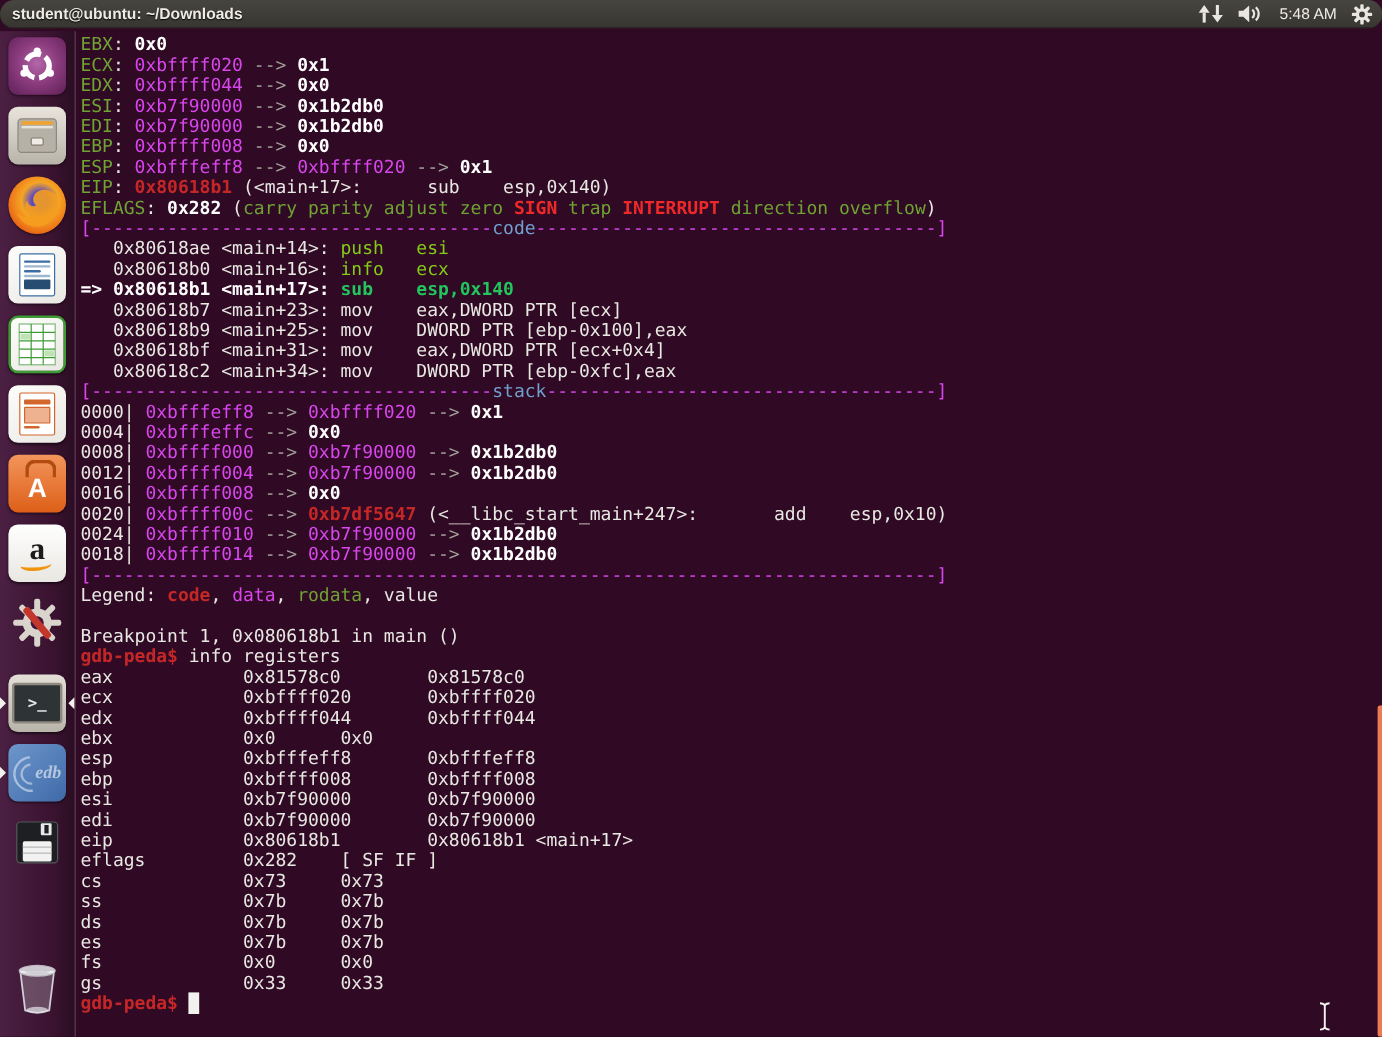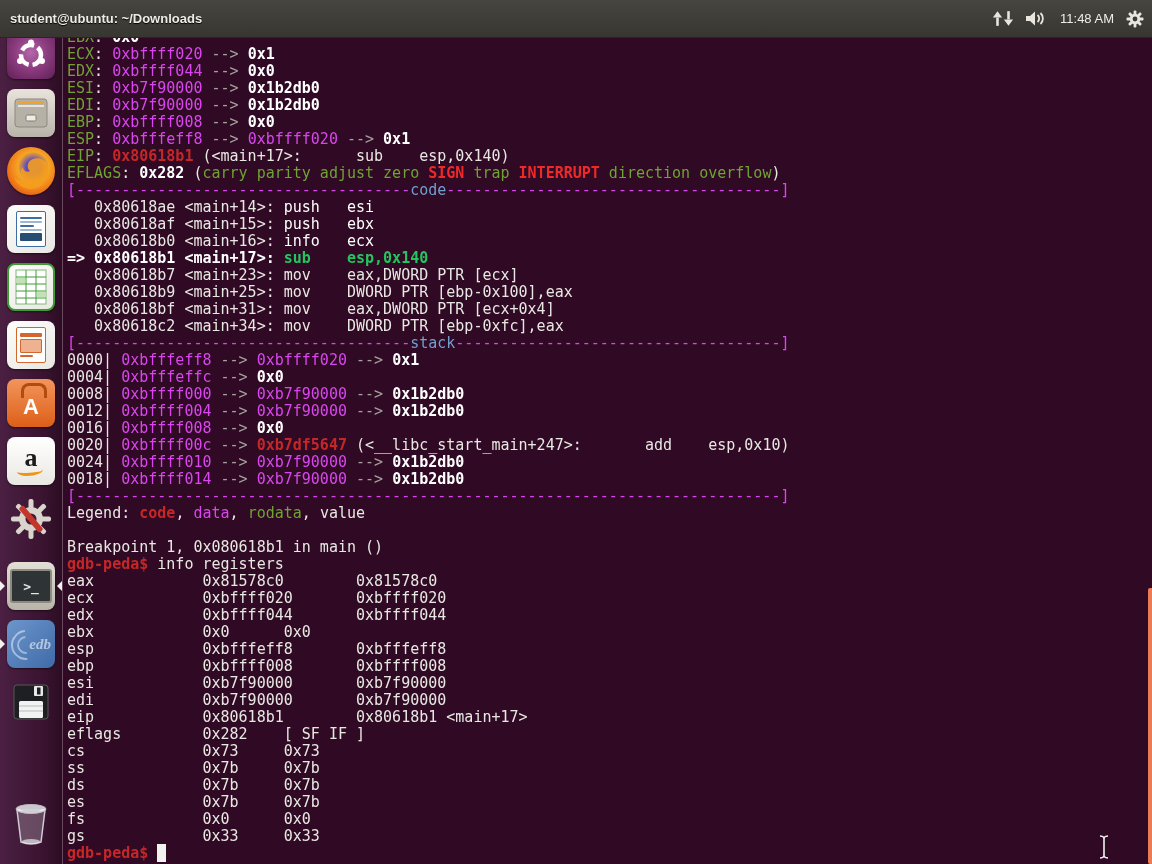--- a/index.html
+++ b/index.html
@@ -1,23 +1,23 @@
 <!DOCTYPE html>
 <html><head>
 <meta charset="utf-8">
 <style>
   html,body{margin:0;padding:0;}
   body{width:1152px;height:864px;overflow:hidden;position:relative;
        background:#300a24;font-family:"Liberation Sans",sans-serif;}
 
   
-  .topbar{position:absolute;left:0;top:0;width:1152px;height:38px;
+  .topbar{position:absolute;left:0;top:0;width:1152px;height:24px;
           background:linear-gradient(#46453f,#373630);color:#efece5;
           display:flex;align-items:center;z-index:30;
-          border-bottom:1px solid #27261f;box-sizing:border-box;}
+          border-bottom:1px solid #27261f;box-sizing:border-box;border-radius:13px;}
   .topbar .title{margin-left:10px;font-size:13px;font-weight:bold;
                  text-shadow:0 1px 1px #000;}
   .topbar .right{margin-left:auto;display:flex;align-items:center;gap:12px;
                  margin-right:8px;}
   .topbar .clock{font-size:13px;color:#efece5;}
   .tb-ic{display:flex;align-items:center;}
 
   
   .launcher{position:absolute;left:0;top:26px;width:62px;height:838px;
             background:linear-gradient(90deg,#4b2043,#3a1330 70%,#2b0d23);
@@ -75,21 +75,21 @@
   .tline{font-family:"DejaVu Sans Mono",monospace;font-size:15px;line-height:17px;
          white-space:pre;letter-spacing:0;}
   .c-def{color:#e8e8e2;}
   .c-wht{color:#ffffff;font-weight:bold;}
   .c-grn{color:#6fa333;}
   .c-bgrn{color:#22c55e;font-weight:bold;}
   .c-blu{color:#d946ef;}
   .c-bblu{color:#729fcf;}
   .c-red{color:#c52727;font-weight:bold;}
   .c-bred{color:#ef2929;font-weight:bold;}
-  .c-gry{color:#ffffff;}
+  .c-gry{color:#84cc16;}
   .c-arw{color:#a3a39c;}
   .c-cur{background:#f2f2ee;color:#300a24;}
 
   .scrollbar{position:absolute;right:0;top:588px;width:4px;height:276px;
              background:#ec7b55;z-index:15;border-radius:2px 0 0 2px;}
   .ibeam{position:absolute;left:1096px;top:834px;z-index:40;}
 </style>
 </head>
 <body>
 
@@ -104,21 +104,21 @@
           <rect x="16.6" y="1" width="2.8" height="9" fill="#e9e6df"></rect>
       </svg>
     </span>
     <span class="tb-ic">
       <svg width="22" height="17" viewBox="0 0 22 17">
         <polygon points="0,6 4,6 9,1.5 9,15.5 4,11 0,11" fill="#e9e6df"></polygon>
         <path d="M11.5 5 a4.5 4.5 0 0 1 0 7" stroke="#e9e6df" stroke-width="1.8" fill="none"></path>
         <path d="M14.5 3 a7.5 7.5 0 0 1 0 11" stroke="#e9e6df" stroke-width="1.8" fill="none"></path>
       </svg>
     </span>
-    <span class="clock">11:48 AM</span>
+    <span class="clock">5:48 AM</span>
     <span class="tb-ic">
       <svg width="18" height="18" viewBox="0 0 18 18">
         <g fill="#e9e6df">
           <rect x="7.6" y="0.5" width="2.8" height="17" rx="1"></rect>
           <rect x="7.6" y="0.5" width="2.8" height="17" rx="1" transform="rotate(45 9 9)"></rect>
           <rect x="7.6" y="0.5" width="2.8" height="17" rx="1" transform="rotate(90 9 9)"></rect>
           <rect x="7.6" y="0.5" width="2.8" height="17" rx="1" transform="rotate(135 9 9)"></rect>
         </g>
         <circle cx="9" cy="9" r="5.2" fill="#e9e6df"></circle>
         <circle cx="9" cy="9" r="2.4" fill="#3c3b37"></circle>
@@ -277,21 +277,20 @@
     <div class="tline"><span class="c-grn">ECX</span><span class="c-def">: </span><span class="c-blu">0xbffff020</span><span class="c-arw"> --&gt; </span><span class="c-wht">0x1</span></div>
     <div class="tline"><span class="c-grn">EDX</span><span class="c-def">: </span><span class="c-blu">0xbffff044</span><span class="c-arw"> --&gt; </span><span class="c-wht">0x0</span></div>
     <div class="tline"><span class="c-grn">ESI</span><span class="c-def">: </span><span class="c-blu">0xb7f90000</span><span class="c-arw"> --&gt; </span><span class="c-wht">0x1b2db0</span></div>
     <div class="tline"><span class="c-grn">EDI</span><span class="c-def">: </span><span class="c-blu">0xb7f90000</span><span class="c-arw"> --&gt; </span><span class="c-wht">0x1b2db0</span></div>
     <div class="tline"><span class="c-grn">EBP</span><span class="c-def">: </span><span class="c-blu">0xbffff008</span><span class="c-arw"> --&gt; </span><span class="c-wht">0x0</span></div>
     <div class="tline"><span class="c-grn">ESP</span><span class="c-def">: </span><span class="c-blu">0xbfffeff8</span><span class="c-arw"> --&gt; </span><span class="c-blu">0xbffff020</span><span class="c-arw"> --&gt; </span><span class="c-wht">0x1</span></div>
     <div class="tline"><span class="c-grn">EIP</span><span class="c-def">: </span><span class="c-red">0x80618b1</span><span class="c-def"> (&lt;main+17&gt;:      sub    esp,0x140)</span></div>
     <div class="tline"><span class="c-grn">EFLAGS</span><span class="c-def">: </span><span class="c-wht">0x282</span><span class="c-def"> (</span><span class="c-grn">carry parity adjust zero </span><span class="c-bred">SIGN</span><span class="c-grn"> trap </span><span class="c-bred">INTERRUPT</span><span class="c-grn"> direction overflow</span><span class="c-def">)</span></div>
     <div class="tline"><span class="c-blu">[-------------------------------------</span><span class="c-bblu">code</span><span class="c-blu">-------------------------------------]</span></div>
     <div class="tline"><span class="c-def">   0x80618ae &lt;main+14&gt;: </span><span class="c-gry">push   esi</span></div>
-    <div class="tline"><span class="c-def">   0x80618af &lt;main+15&gt;: </span><span class="c-gry">push   ebx</span></div>
     <div class="tline"><span class="c-def">   0x80618b0 &lt;main+16&gt;: </span><span class="c-gry">info   ecx</span></div>
     <div class="tline"><span class="c-wht">=&gt; 0x80618b1 &lt;main+17&gt;: </span><span class="c-bgrn">sub    esp,0x140</span></div>
     <div class="tline"><span class="c-def">   0x80618b7 &lt;main+23&gt;: mov    eax,DWORD PTR [ecx]</span></div>
     <div class="tline"><span class="c-def">   0x80618b9 &lt;main+25&gt;: mov    DWORD PTR [ebp-0x100],eax</span></div>
     <div class="tline"><span class="c-def">   0x80618bf &lt;main+31&gt;: mov    eax,DWORD PTR [ecx+0x4]</span></div>
     <div class="tline"><span class="c-def">   0x80618c2 &lt;main+34&gt;: mov    DWORD PTR [ebp-0xfc],eax</span></div>
     <div class="tline"><span class="c-blu">[-------------------------------------</span><span class="c-bblu">stack</span><span class="c-blu">------------------------------------]</span></div>
     <div class="tline"><span class="c-def">0000| </span><span class="c-blu">0xbfffeff8</span><span class="c-arw"> --&gt; </span><span class="c-blu">0xbffff020</span><span class="c-arw"> --&gt; </span><span class="c-wht">0x1</span></div>
     <div class="tline"><span class="c-def">0004| </span><span class="c-blu">0xbfffeffc</span><span class="c-arw"> --&gt; </span><span class="c-wht">0x0</span></div>
     <div class="tline"><span class="c-def">0008| </span><span class="c-blu">0xbffff000</span><span class="c-arw"> --&gt; </span><span class="c-blu">0xb7f90000</span><span class="c-arw"> --&gt; </span><span class="c-wht">0x1b2db0</span></div>

